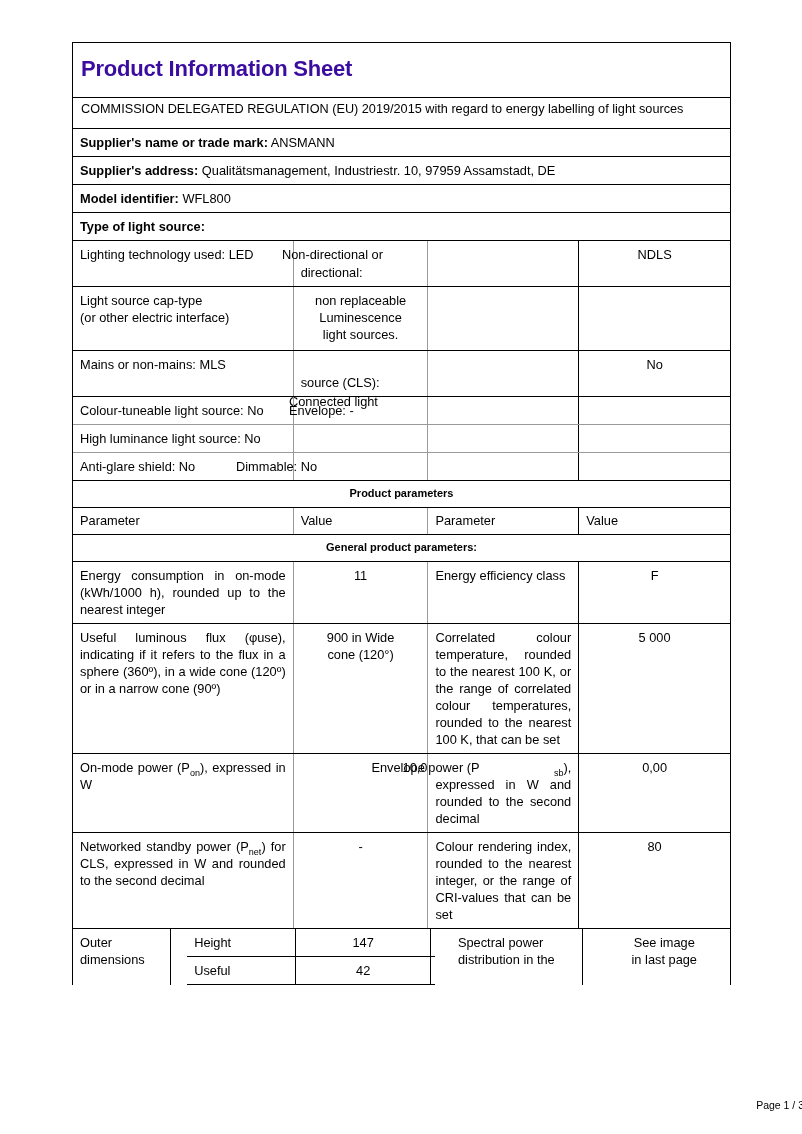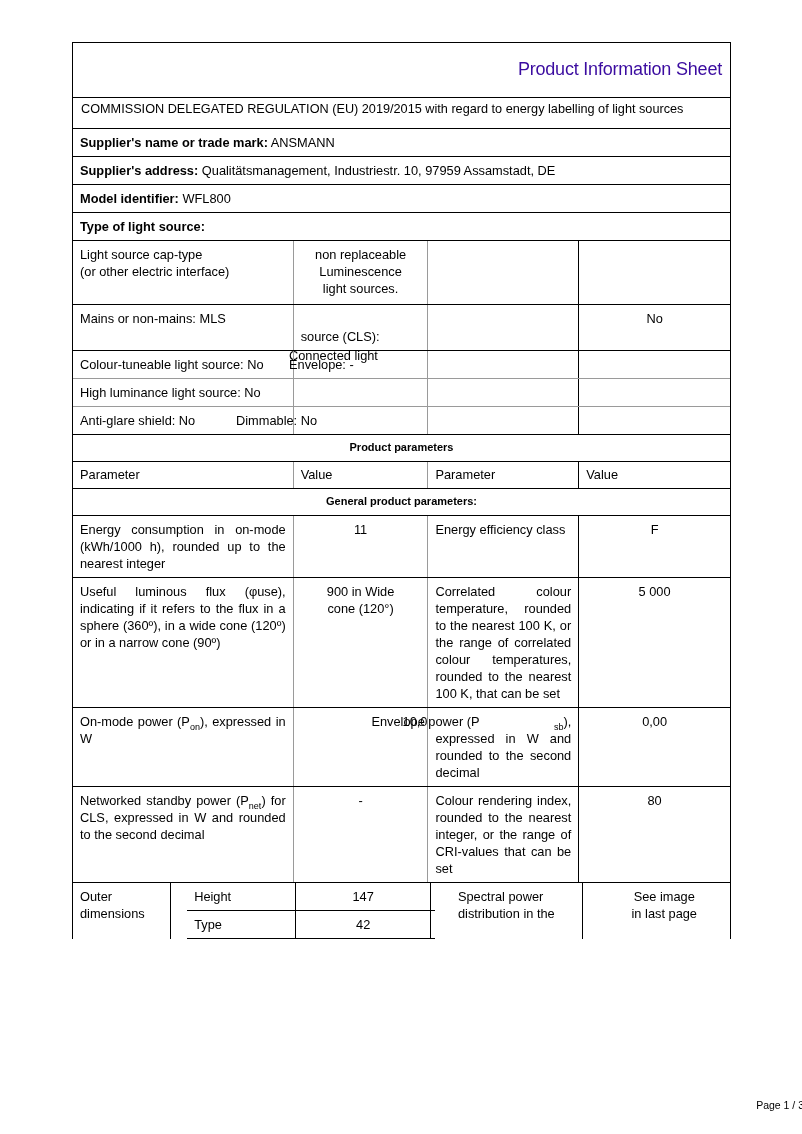--- a/index.html
+++ b/index.html
@@ -25,22 +25,22 @@
   
   .w-a{width:112px;}   
   .w-b{width:109px;}   
   .w-ab{width:221px;}  
   .w-c{width:135px;}   
   .w-d{width:151px;}   
   .w-e{width:151px;}   
   .w-full{width:657px;}
 
   .title{
-    font-size:18px;font-weight:normal;color:#3B0CA0;
-    letter-spacing:-0.2px;line-height:32px;margin:0;padding:0;text-align:right;
+    font-size:22px;font-weight:bold;color:#3B0CA0;
+    letter-spacing:-0.2px;line-height:32px;margin:0;padding:0;
   }
   .hdr-cell{padding:10px 8px 12px 8px;}
   .regtext{font-size:12.7px;line-height:19px;padding:2px 8px 9px 8px;}
   .b{font-weight:bold;}
   .center{text-align:center;}
   .just{text-align:justify;text-align-last:left;hyphens:none;}
   .mid{display:flex;align-items:flex-end;}
   .sec-title{font-weight:bold;font-size:11px;text-align:center;padding:4px 0 5px 0;}
   .colhdr{font-size:12.8px;padding:4px 7px 5px 7px;}
   sub{font-size:9px;line-height:0;}
@@ -87,20 +87,31 @@
       <div class="cell w-full">
         <span class="b">Model identifier:</span>
         <span>WFL800</span>
       </div>
     </div>
 
     <div class="row">
       <div class="cell w-full b">Type of light source:</div>
     </div>
 
+    <div class="row" style="height:46px;">
+      <div class="cell w-ab bd-r-l" style="position:relative;">
+        <span>Lighting technology used: LED</span>
+        <span class="ovf" style="left:209px;top:5px;">Non-directional  or</span>
+      </div>
+      <div class="cell w-c bd-r-l mid">
+        <span>directional:</span>
+      </div>
+      <div class="cell w-d bd-r"></div>
+      <div class="cell w-e center">NDLS</div>
+    </div>
 
     <div class="row" style="height:64px;">
       <div class="cell w-ab bd-r-l">
         <div>Light source cap-type</div>
         <div>(or other electric interface)</div>
       </div>
       <div class="cell w-c bd-r-l center">
         <div>non replaceable</div>
         <div>Luminescence</div>
         <div>light sources.</div>
@@ -209,21 +220,21 @@
       <div class="cell w-a bd-r">
         <div>Outer</div>
         <div>dimensions</div>
       </div>
       <div style="width:289px;">
         <div style="display:flex;border-bottom:1px solid #000;">
           <div class="cell w-b bd-r">Height</div>
           <div class="cell w-c center bd-r" style="border-right:1px solid #000;">147</div>
         </div>
         <div style="display:flex;border-bottom:1px solid #000;">
-          <div class="cell w-b bd-r">Type</div>
+          <div class="cell w-b bd-r">Useful</div>
           <div class="cell w-c center" style="border-right:1px solid #000;">42</div>
         </div>
       </div>
       <div class="cell w-d bd-r just" style="border-right:1px solid #000;">
         <div style="display:flex;justify-content:space-between;">Spectral power</div>
         <div>distribution in  the</div>
       </div>
       <div class="cell w-e center">
         <div>See image</div>
         <div>in last page</div>

